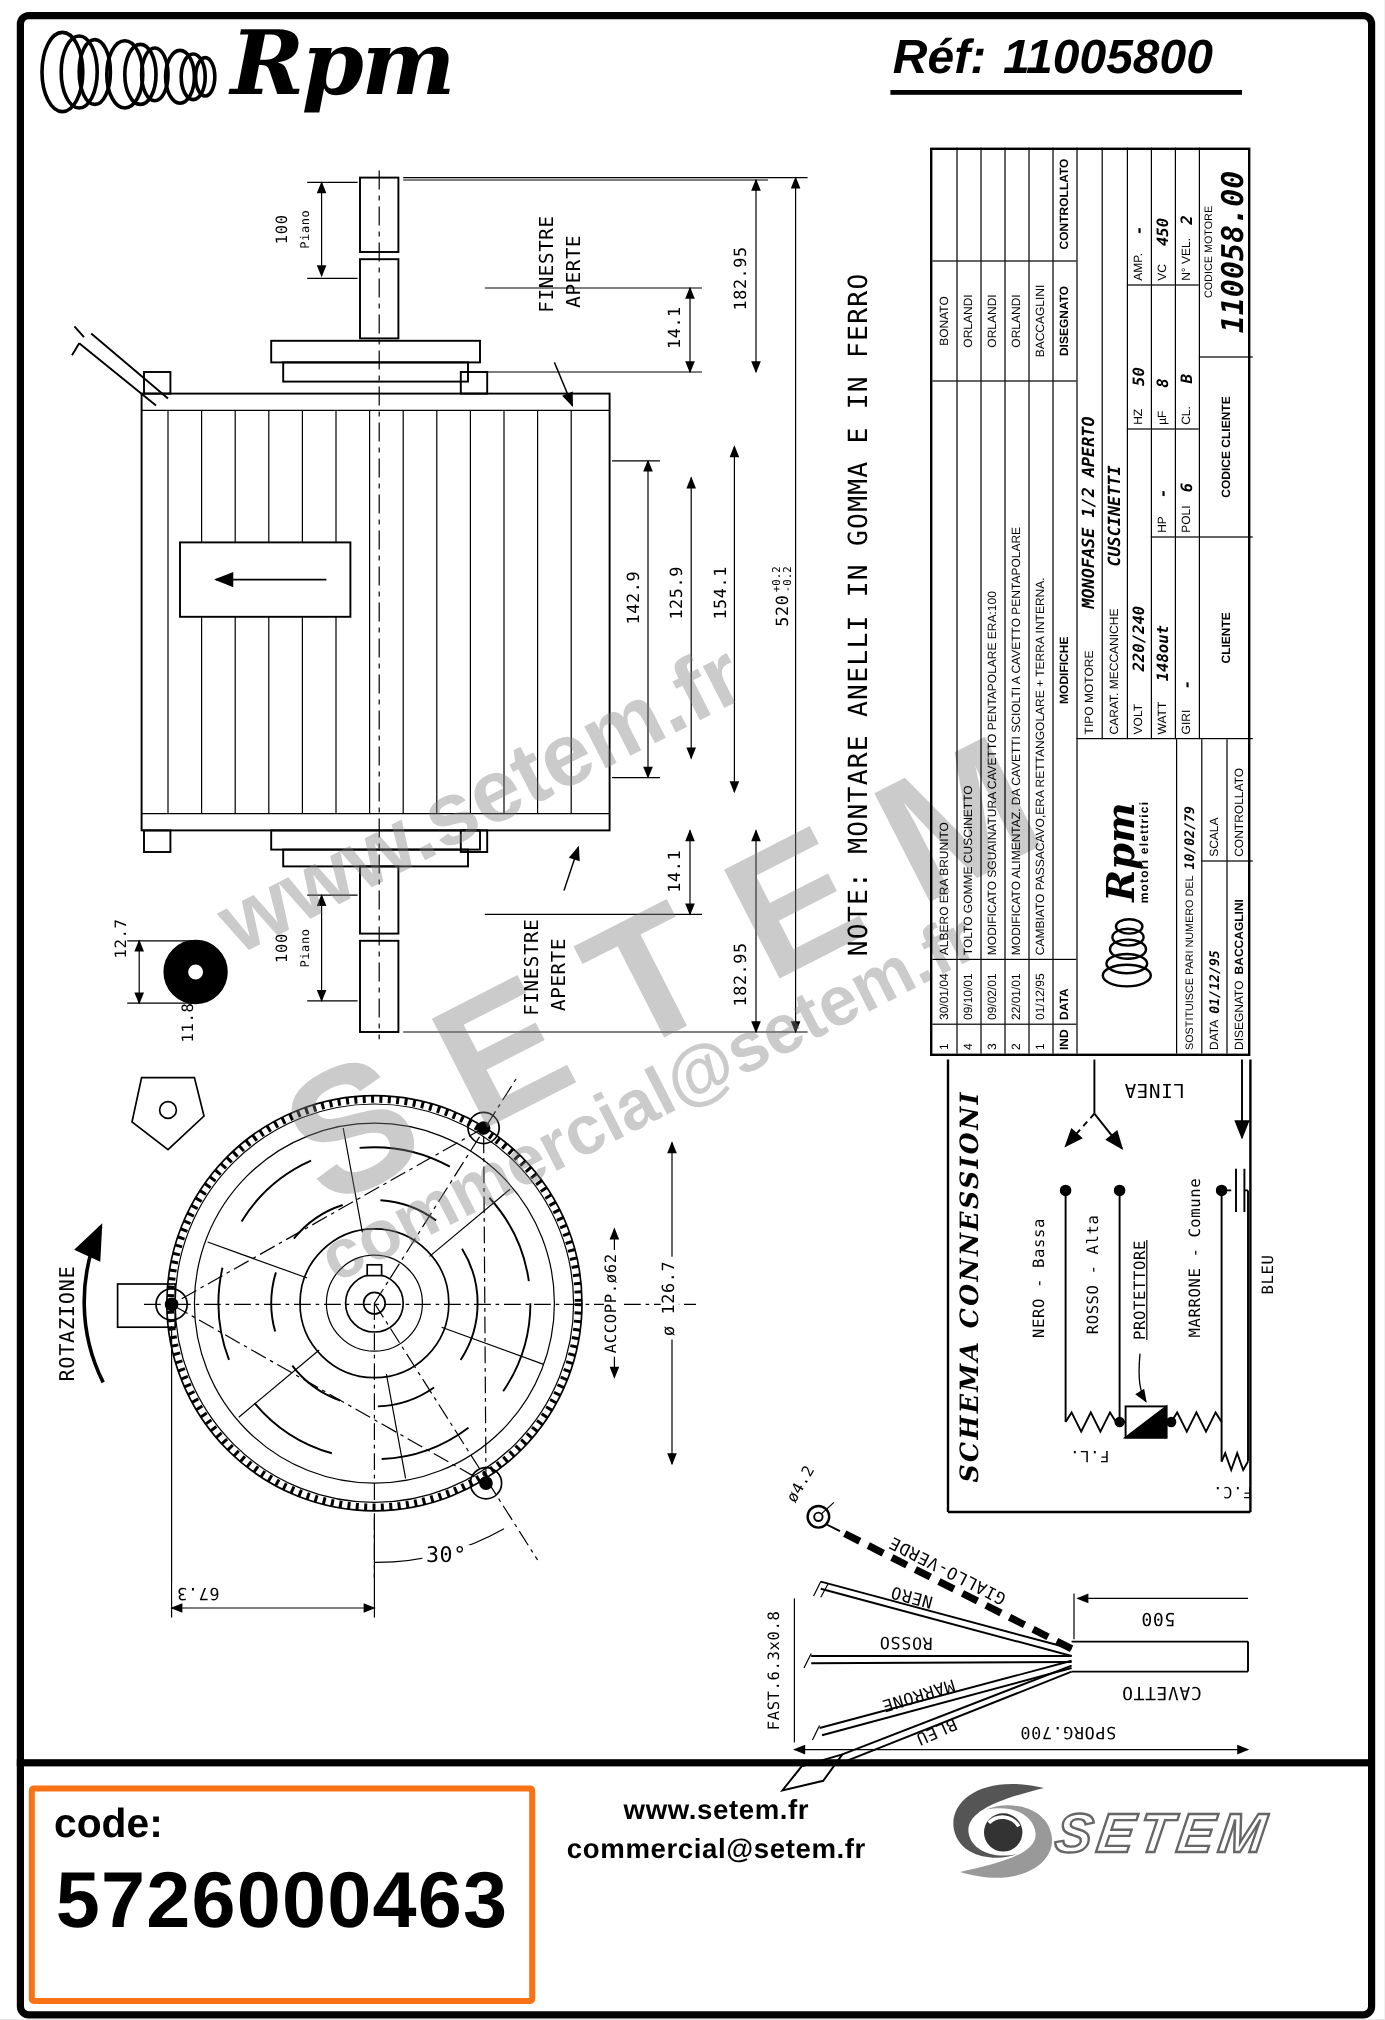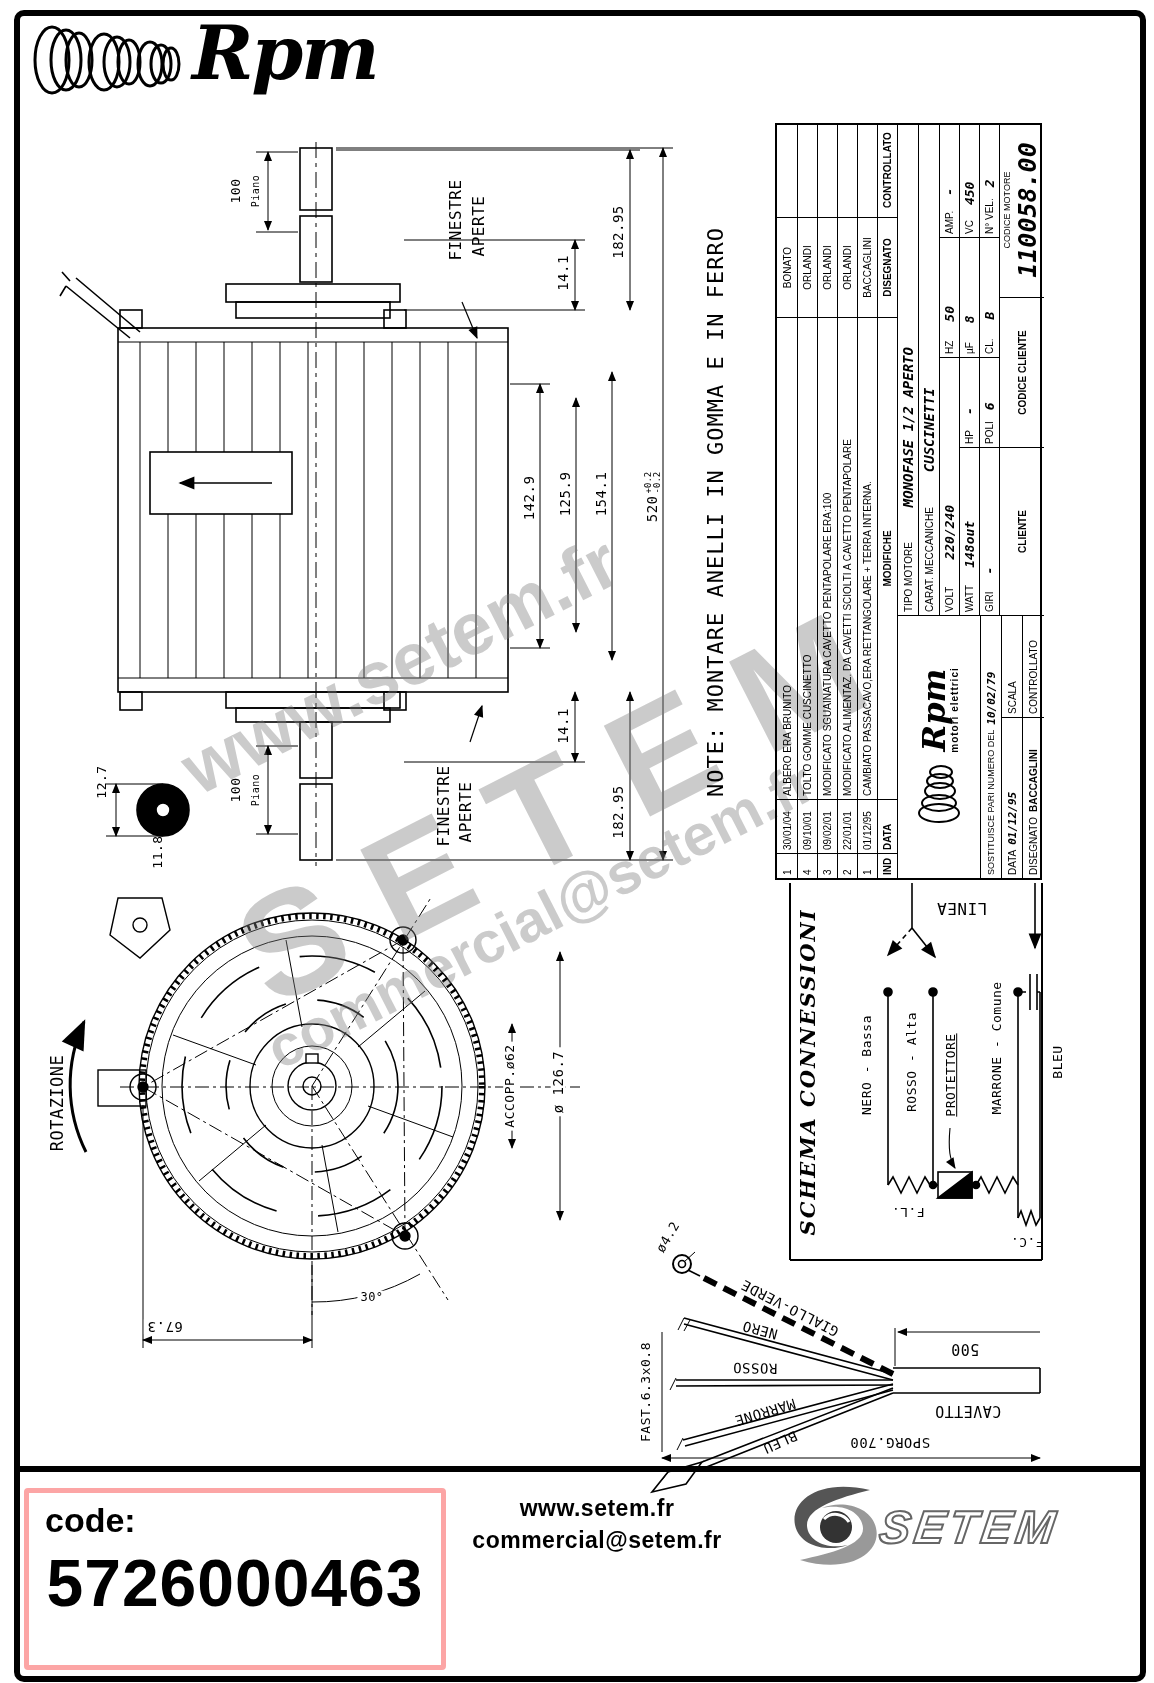--- a/index.html
+++ b/index.html
@@ -24,21 +24,21 @@
       transform:rotate(-90deg);border:2.5px solid #000;box-sizing:border-box;
       font-family:"Liberation Sans",sans-serif;font-size:10px;}
   .tc{position:absolute;box-sizing:border-box;border-left:1.4px solid #000;border-top:1.4px solid #000;
       display:flex;align-items:center;padding:0 3px;gap:5px;overflow:hidden;white-space:nowrap;}
   .tc.nb{border-left:none;} .tc.nt{border-top:none;}
   .val{font-style:italic;font-weight:bold;font-family:"DejaVu Sans Mono",monospace;}
   .ctr{justify-content:center;}
   .schema-title{font-family:"DejaVu Serif",serif;font-style:italic;font-weight:bold;}
   .u{text-decoration:underline;}
   .footer-txt{font-family:"Liberation Sans",sans-serif;font-weight:bold;}
-  .codebox{position:absolute;left:24px;top:1488px;width:412px;height:172px;border:5px solid #fca5a5;border-radius:4px;background:#fff;}
+  .codebox{position:absolute;left:24px;top:1488px;width:412px;height:172px;border:5px solid #f97316;border-radius:4px;background:#fff;}
   .codebox .cl{position:absolute;left:16px;top:8px;font-family:"Liberation Sans",sans-serif;font-weight:bold;font-size:34px;}
   .codebox .cv{position:absolute;left:0;right:0;top:52px;text-align:center;font-family:"Liberation Sans",sans-serif;
                font-weight:bold;font-size:66px;letter-spacing:1px;}
   .setem-word{position:absolute;left:880px;top:1500px;font-family:"Liberation Sans",sans-serif;
               font-weight:bold;font-style:italic;font-size:46px;letter-spacing:4px;color:#fff;
               -webkit-text-stroke:2px #666;text-shadow:0 0 1px #888;transform:skewX(-8deg);}
 </style>
 </head>
 <body>
 
@@ -235,20 +235,23 @@
   </svg>
 
   <div class="frame"></div>
   <div class="divider"></div>
 
   <div class="wm" style="left:400px;top:665px;font-size:74px;">www.setem.fr</div>
   <div class="wm" style="left:570px;top:800px;font-size:148px;letter-spacing:42px;">SETEM</div>
   <div class="wm" style="left:540px;top:915px;font-size:58px;">commercial@setem.fr</div>
 
   <div class="brand">Rpm</div>
+  <div class="ref">
+    <span>Réf:</span><span>11005800</span>
+  </div>
 
   <div class="lbl" style="left:236px;top:191px;--r:-90deg;font-size:13px">100</div>
   <div class="lbl" style="left:256px;top:191px;--r:-90deg;font-size:10px">Piano</div>
   <div class="lbl" style="left:456px;top:220px;--r:-90deg;font-size:16px">FINESTRE</div>
   <div class="lbl" style="left:479px;top:226px;--r:-90deg;font-size:16px">APERTE</div>
   <div class="lbl bg" style="left:563px;top:273px;--r:-90deg;font-size:14px">14.1</div>
   <div class="lbl bg" style="left:618px;top:232px;--r:-90deg;font-size:14px">182.95</div>
   <div class="lbl bg" style="left:529px;top:498px;--r:-90deg;font-size:14px">142.9</div>
   <div class="lbl bg" style="left:565px;top:494px;--r:-90deg;font-size:14px">125.9</div>
   <div class="lbl bg" style="left:601px;top:494px;--r:-90deg;font-size:14px">154.1</div>
@@ -264,21 +267,21 @@
   <div class="lbl" style="left:466px;top:812px;--r:-90deg;font-size:16px">APERTE</div>
   <div class="lbl" style="left:236px;top:790px;--r:-90deg;font-size:13px">100</div>
   <div class="lbl" style="left:256px;top:790px;--r:-90deg;font-size:10px">Piano</div>
   <div class="lbl" style="left:102px;top:782px;--r:-90deg;font-size:13px">12.7</div>
   <div class="lbl" style="left:158px;top:852px;--r:-90deg;font-size:13px">11.8</div>
   <div class="lbl" style="left:716px;top:512px;--r:-90deg;font-size:22px;letter-spacing:1px">NOTE: MONTARE ANELLI IN GOMMA E IN FERRO</div>
 
   <div class="lbl" style="left:58px;top:1103px;--r:-90deg;font-size:17px">ROTAZIONE</div>
   <div class="lbl bg" style="left:510px;top:1086px;--r:-90deg;font-size:13px">ACCOPP.ø62</div>
   <div class="lbl bg" style="left:558px;top:1082px;--r:-90deg;font-size:14px">ø 126.7</div>
-  <div class="lbl bg" style="left:372px;top:1297px;font-size:12px">30°</div>
+  <div class="lbl bg" style="left:372px;top:1297px;font-size:18px">30°</div>
   <div class="lbl bg" style="left:165px;top:1327px;--r:180deg;font-size:14px">67.3</div>
 
   <div class="lbl schema-title" style="left:808px;top:1072px;--r:-90deg;font-size:21px;letter-spacing:2px">SCHEMA CONNESSIONI</div>
   <div class="lbl" style="left:962px;top:908px;--r:180deg;font-size:16px">LINEA</div>
   <div class="lbl" style="left:867px;top:1065px;--r:-90deg;font-size:13px">NERO - Bassa</div>
   <div class="lbl" style="left:912px;top:1062px;--r:-90deg;font-size:13px">ROSSO - Alta</div>
   <div class="lbl u" style="left:951px;top:1075px;--r:-90deg;font-size:13px">PROTETTORE</div>
   <div class="lbl" style="left:997px;top:1048px;--r:-90deg;font-size:13px">MARRONE - Comune</div>
   <div class="lbl" style="left:1058px;top:1062px;--r:-90deg;font-size:13px">BLEU</div>
   <div class="lbl" style="left:908px;top:1212px;--r:180deg;font-size:13px">F.L.</div>

